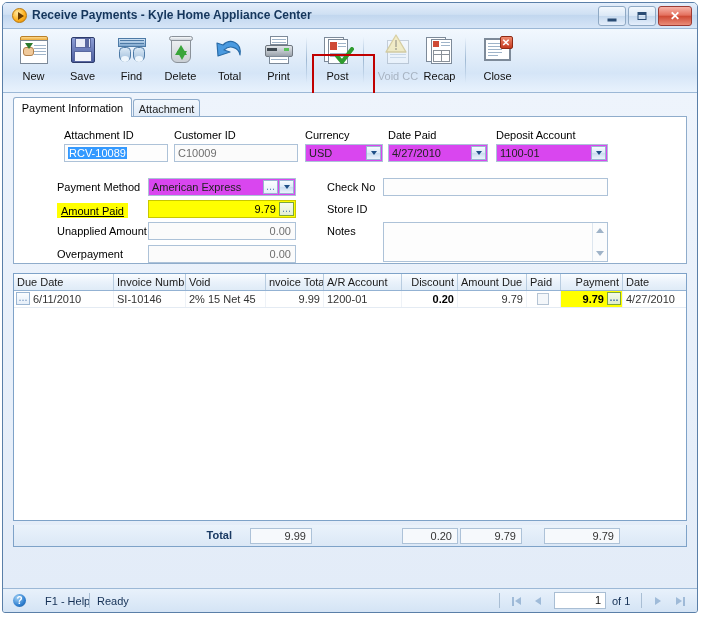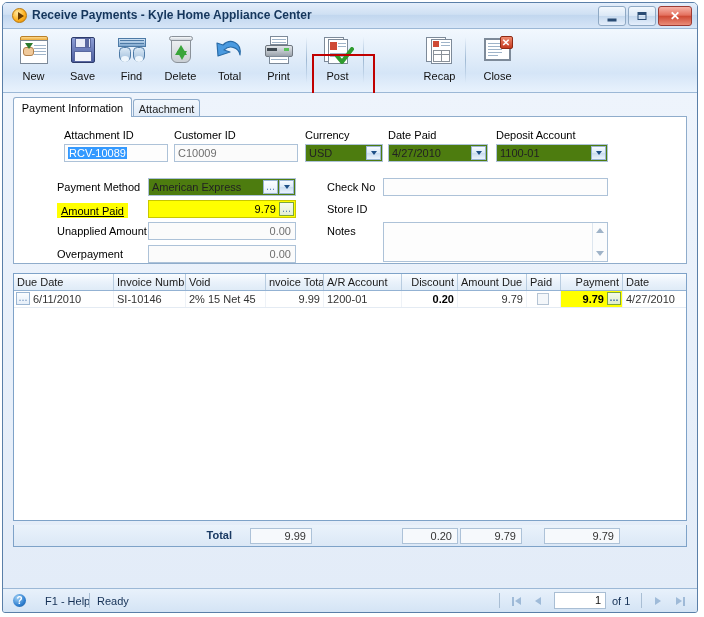--- a/index.html
+++ b/index.html
@@ -158,21 +158,21 @@
     line-height:16px;
     white-space:nowrap; overflow:hidden;
   }
   .inp.readonly { background:#fbfbfb; color:#6f6f6f; }
   .inp.num { text-align:right; padding-right:4px; }
   .sel-hi { background:#3399ff; color:#ffffff; padding:0 1px; }
 
   .combo {
     position:absolute; height:18px;
     border:1px solid #adc2d8;
-    background:#4d7c0f;
+    background:#d946ef;
     box-sizing:border-box;
     font-size:11px; color:#222;
     line-height:16px;
     padding:0 3px;
     white-space:nowrap; overflow:hidden;
   }
   .combo .arrow {
     position:absolute; right:1px; top:1px;
     width:15px; height:14px;
     background:linear-gradient(180deg,#f7fbff 0%,#dbe9f7 50%,#cadcef 52%,#eaf3fd 100%);
@@ -457,20 +457,33 @@
           <path d="M2 9 L7 15 L17 2" fill="none" stroke="#2f9b2f" stroke-width="4" stroke-linecap="round" stroke-linejoin="round"></path>
         </svg>
       </div>
       <div class="lbl">Post</div>
     </div>
 
     <div class="tsep" style="left:360px"></div>
 
     <div class="hl-box" style="left:309px;top:25px;width:63px;height:63px"></div>
 
+    <div class="tbtn disabled" style="left:370px;width:50px">
+      <div class="ic">
+        <div class="pg" style="left:6px;top:6px;width:22px;height:24px;"></div>
+        <div class="line" style="left:9px;top:20px;width:16px"></div>
+        <div class="line" style="left:9px;top:23px;width:16px"></div>
+        <svg width="22" height="20" style="position:absolute;left:4px;top:0">
+          <path d="M11 1 L21 18 L1 18 Z" fill="#ffe066" stroke="#b08900" stroke-width="1.3" stroke-linejoin="round"></path>
+          <rect x="10" y="6" width="2" height="7" fill="#6b5200"></rect>
+          <rect x="10" y="14" width="2" height="2" fill="#6b5200"></rect>
+        </svg>
+      </div>
+      <div class="lbl">Void CC</div>
+    </div>
 
     <div class="tbtn" style="left:412px">
       <div class="ic">
         <div class="pg" style="left:3px;top:3px;width:20px;height:25px;"></div>
         <div class="pg" style="left:8px;top:5px;width:21px;height:25px;"></div>
         <div style="position:absolute;left:10px;top:7px;width:6px;height:6px;background:#cf4a35"></div>
         <div class="line" style="left:18px;top:8px;width:9px"></div>
         <div class="line" style="left:18px;top:11px;width:9px"></div>
         <div style="position:absolute;left:10px;top:16px;width:17px;height:12px;border:1px solid #8a9199;box-sizing:border-box"></div>
         <div class="line" style="left:10px;top:20px;width:17px;background:#8a9199"></div>

